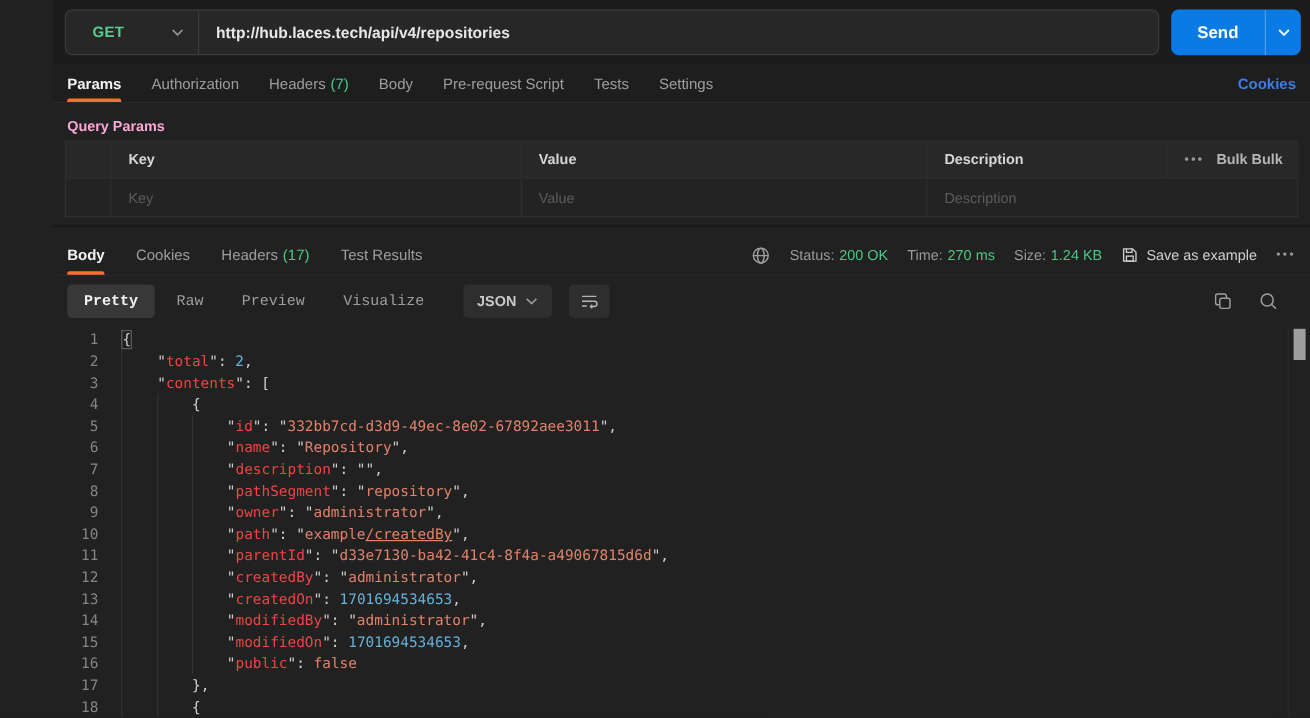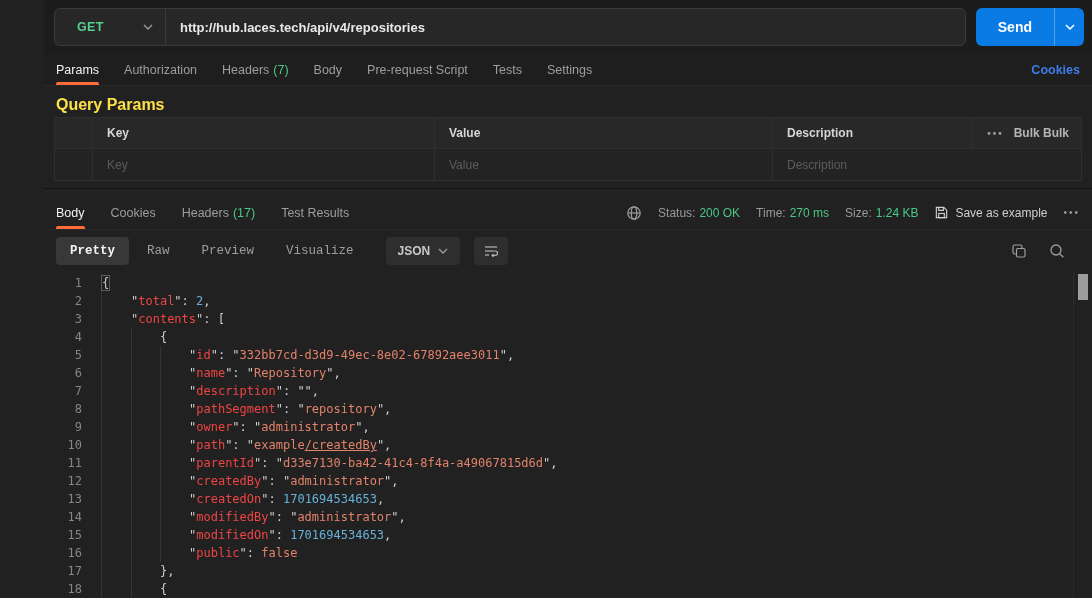--- a/index.html
+++ b/index.html
@@ -19,29 +19,29 @@
   .method-label { color:#58ce8f; font-weight:700; font-size:12.5px; letter-spacing:.3px; flex:1; }
   .url-input-wrap { flex:1; border-left:1px solid #3a3a3a; display:flex; align-items:center; }
   .url-input { width:100%; background:transparent; border:none; outline:none; color:#e8e8e8; font-size:13px; font-weight:600; padding:0 14px; font-family:"Liberation Sans", sans-serif; }
   .send-btn { height:38px; display:flex; align-items:stretch; background:#0a7be4; border-radius:6px; overflow:hidden; cursor:pointer; }
   .send-main { padding:0 22px; display:flex; align-items:center; color:#fff; font-weight:700; font-size:14px; }
   .send-caret { width:30px; display:flex; align-items:center; justify-content:center; border-left:1px solid rgba(255,255,255,.28); }
 
   
   .req-tabs { height:32px; display:flex; align-items:stretch; padding:0 12px; gap:25px; border-bottom:1px solid #282828; background:#1e1e1e; }
   .tab { position:relative; display:flex; align-items:center; gap:4px; color:#9d9d9d; font-size:12.5px; cursor:pointer; white-space:nowrap; }
-  .tab.active { color:#f2f2f2; font-weight:400; }
+  .tab.active { color:#f2f2f2; font-weight:700; }
   .tab.active::after { content:''; position:absolute; left:0; right:0; bottom:0; height:3px; background:#ff6c37; border-radius:2px 2px 0 0; }
   .tab .count { color:#4ac885; }
   .spacer { flex:1; }
   .cookies-link { display:flex; align-items:center; color:#3f7ce8; font-weight:700; font-size:12.5px; cursor:pointer; }
 
   
   .qp-title-row { height:31px; display:flex; align-items:center; padding:6px 12px 0 12px; }
-  .qp-title { color:#fde047; font-weight:700; font-size:16px; }
+  .qp-title { color:#f9a8d4; font-weight:700; font-size:12px; }
   .qp-table { margin:0 10px; height:64px; border:1px solid #2f2f2f; display:flex; flex-direction:column; }
   .qp-row { display:flex; height:32px; align-items:stretch; }
   .qp-row.head { background:#282828; border-bottom:1px solid #2f2f2f; }
   .qp-row.entry { background:#232323; }
   .cell { display:flex; align-items:center; padding:0 14px; border-right:1px solid #2f2f2f; }
   .cell.cb { width:38px; padding:0; }
   .cell.key { width:342px; }
   .cell.val { width:338px; }
   .cell.desc { flex:1; }
   .cell.desc-entry { flex:1; border-right:none; }

